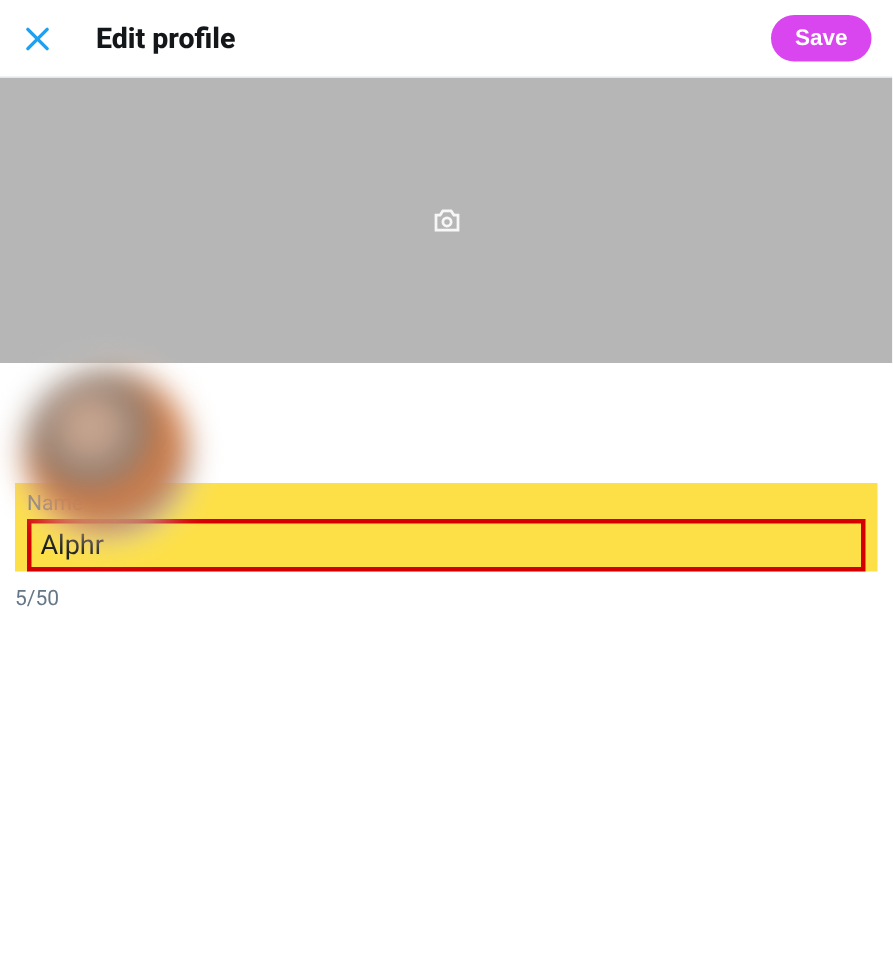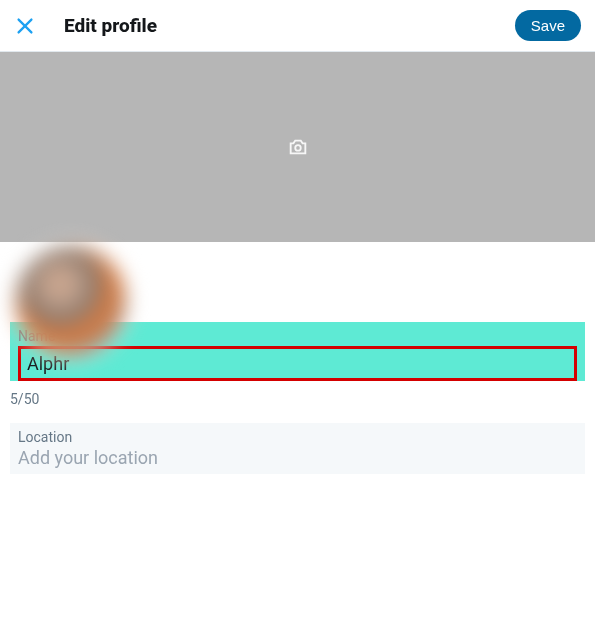--- a/index.html
+++ b/index.html
@@ -37,27 +37,27 @@
       display: flex;
       align-items: center;
       justify-content: center;
     }
     .header-title {
       font-size: 19px;
       font-weight: 800;
       color: #14171a;
     }
     .save-button {
-      background: #0369a1;
+      background: #d946ef;
       color: #fff;
       border: none;
       border-radius: 9999px;
       padding: 7px 16px;
       font-size: 15px;
-      font-weight: 400;
+      font-weight: 700;
       cursor: pointer;
     }
     .scroll-area {
       height: calc(644px - 52px);
       overflow-y: scroll;
     }
     .banner {
       height: 190px;
       background: #b6b6b6;
       display: flex;
@@ -89,21 +89,21 @@
       padding: 80px 10px 0 10px;
     }
     .field {
       background: #f5f8fa;
       border-bottom: 2px solid #c4cfd6;
       padding: 6px 8px 6px 8px;
       margin-bottom: 4px;
     }
     .field.highlighted {
       border: none;
-      background: #5eead4;
+      background: #fde047;
       padding: 6px 8px 0 8px;
     }
     .field-label {
       font-size: 14px;
       color: #657786;
       display: block;
       margin-bottom: 2px;
     }
     .input-wrap {
       border: 3px solid #d40000;
@@ -195,19 +195,15 @@
 
     <div class="field highlighted">
       <span class="field-label">Name</span>
       <div class="input-wrap">
         <input class="field-input" value="Alphr" style="">
       </div>
     </div>
     <div class="counter">5/50</div>
 
 
-    <div class="location-field">
-      <span class="field-label">Location</span>
-      <input class="field-input" placeholder="Add your location" style="">
-    </div>
 
   </div>
 </div>
 
 </body></html>

